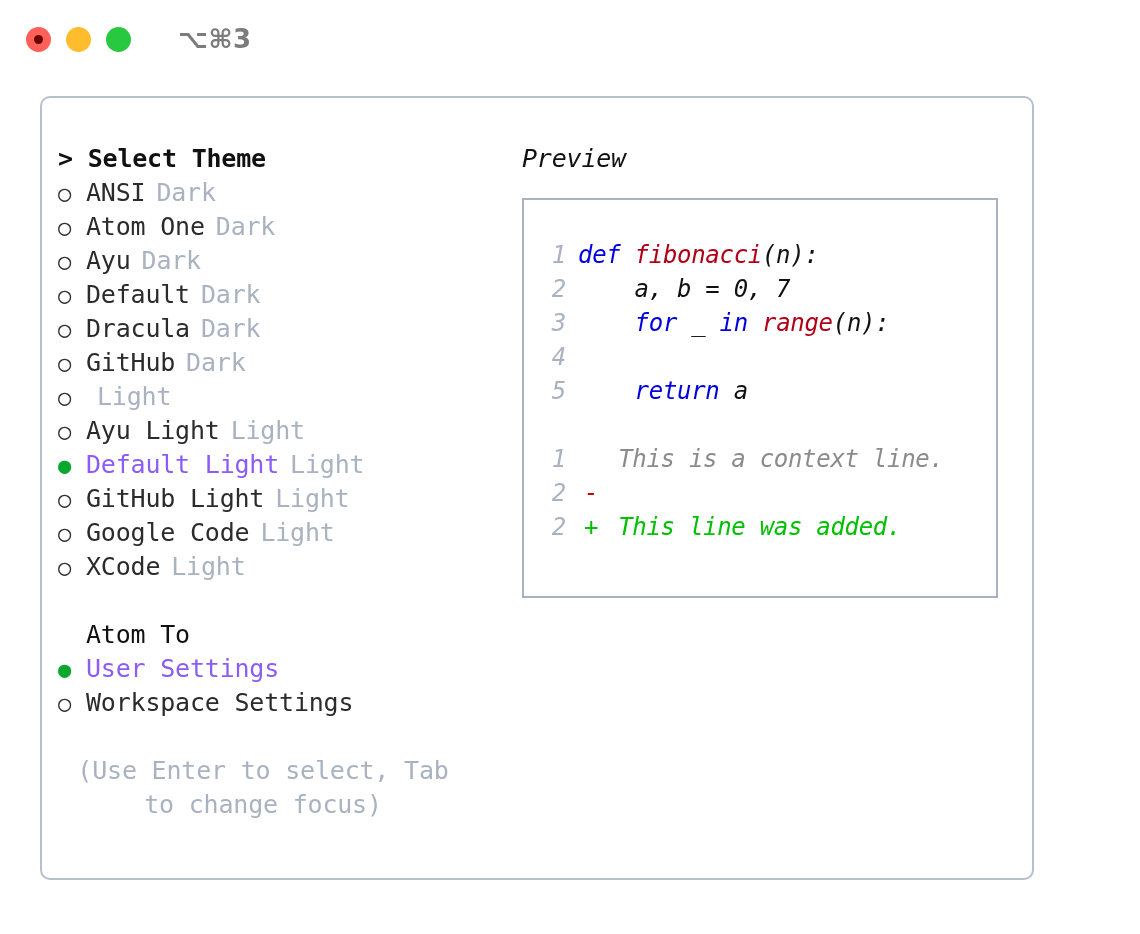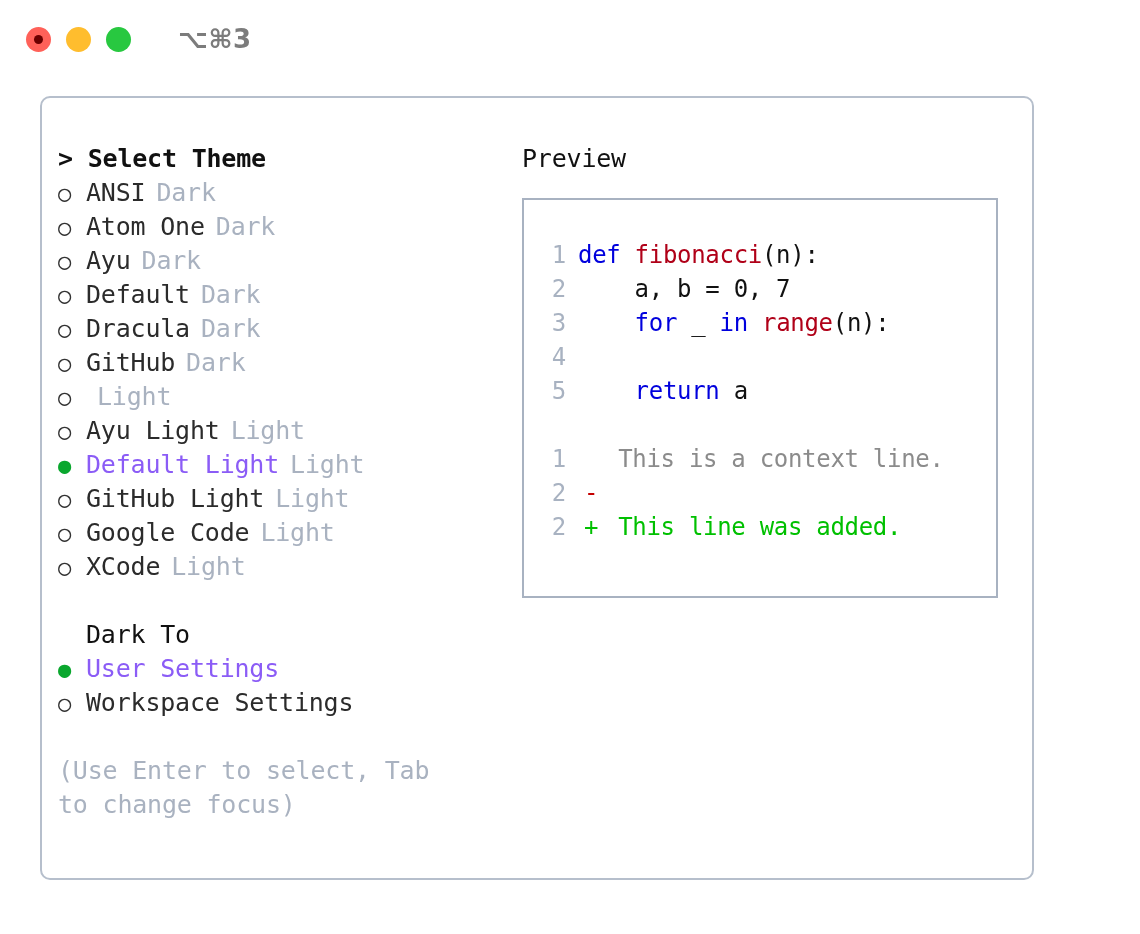--- a/index.html
+++ b/index.html
@@ -143,28 +143,30 @@
     letter-spacing: -0.2px;
   }
 
   .hint {
     margin-top: 34px;
     font-size: 25px;
     color: #a9b2c0;
     line-height: 34px;
     width: 410px;
     letter-spacing: -0.2px;
+    text-align: center;
   }
 
   
   .right-col {
     position: absolute;
     left: 480px;
     top: 44px;
     width: 500px;
+    font-style: italic;
   }
   .preview-title {
     font-size: 25px;
     color: #111111;
     line-height: 34px;
     letter-spacing: -0.2px;
   }
   .preview-box {
     margin-top: 22px;
     width: 476px;
@@ -244,21 +246,21 @@
             <div class="opt-row"><span class="marker">○</span><span class="opt-cat">Light</span></div>
             <div class="opt-row"><span class="marker">○</span><span class="opt-label">Ayu Light</span><span class="opt-cat">Light</span></div>
             <div class="opt-row selected"><span class="marker">●</span><span class="opt-label">Default Light</span><span class="opt-cat">Light</span></div>
             <div class="opt-row"><span class="marker">○</span><span class="opt-label">GitHub Light</span><span class="opt-cat">Light</span></div>
             <div class="opt-row"><span class="marker">○</span><span class="opt-label">Google Code</span><span class="opt-cat">Light</span></div>
             <div class="opt-row"><span class="marker">○</span><span class="opt-label">XCode</span><span class="opt-cat">Light</span></div>
           </div>
 
         <div class="spacer-row"></div>
 
-        <div class="apply-header">Dark To</div>
+        <div class="apply-header">Atom To</div>
 
         <div id="apply-list">
             <div class="opt-row selected"><span class="marker">●</span><span class="opt-label">User Settings</span></div>
             <div class="opt-row"><span class="marker">○</span><span class="opt-label">Workspace Settings</span></div>
           </div>
 
         <div class="hint">(Use Enter to select, Tab to change focus)</div>
       </div>
 
       <div class="right-col">

